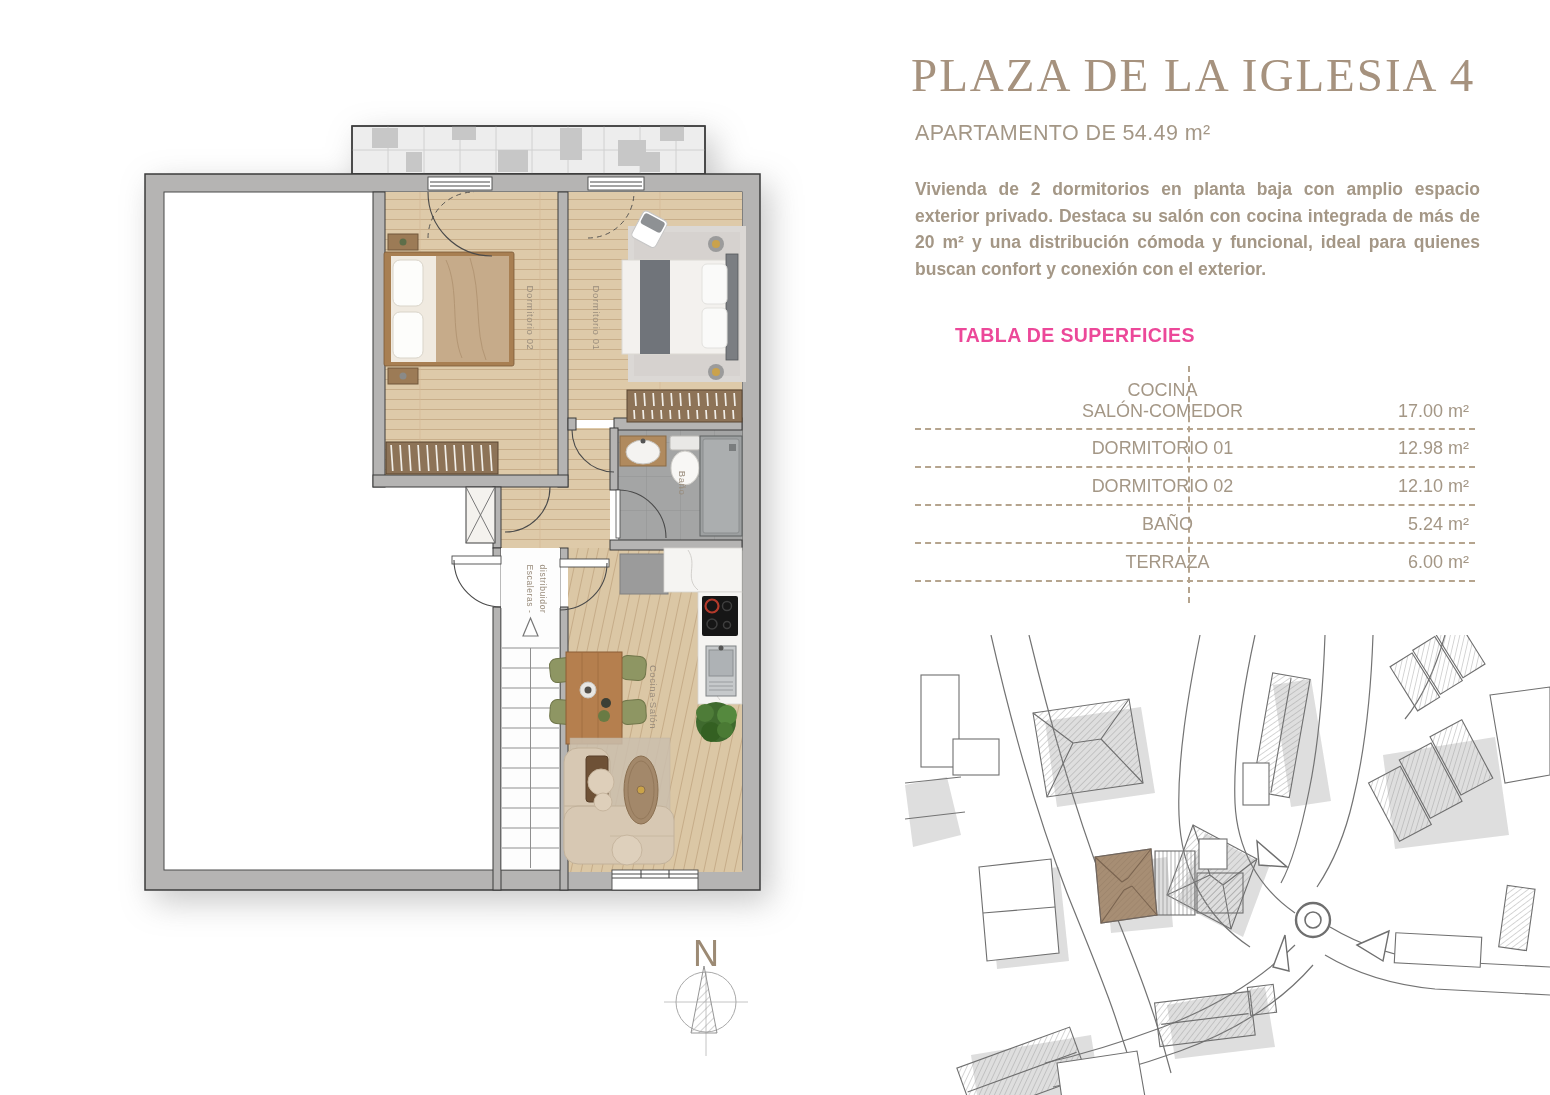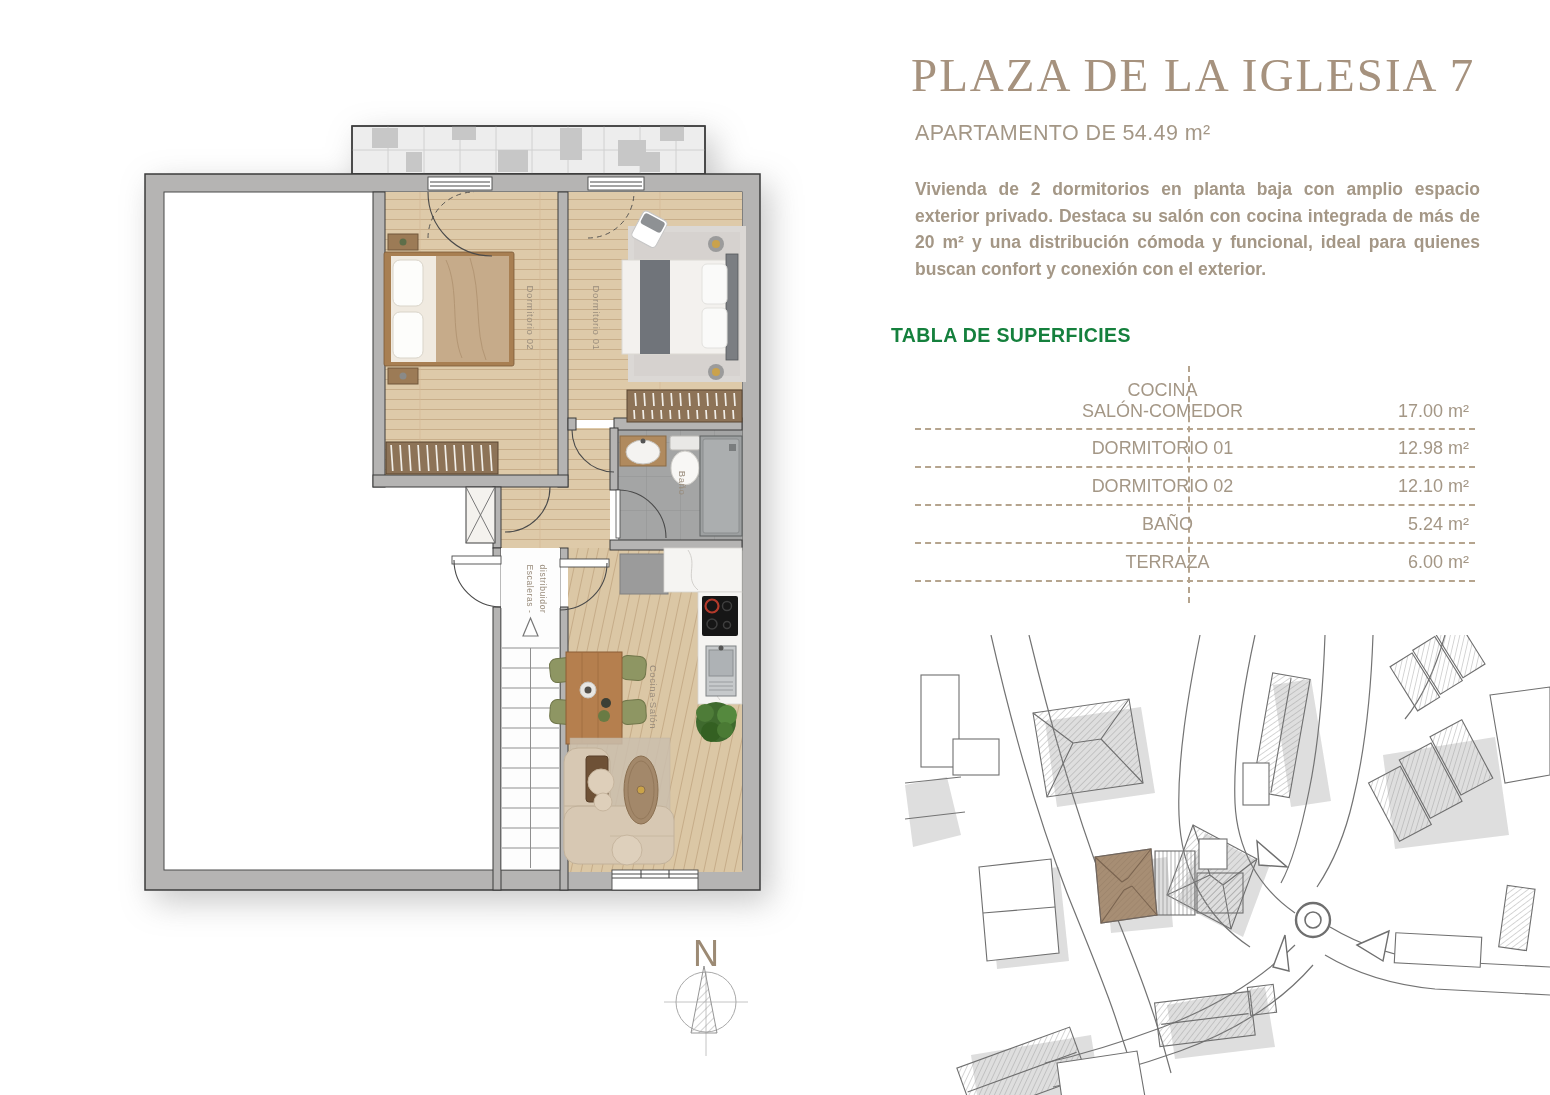--- a/index.html
+++ b/index.html
@@ -5,21 +5,21 @@
   * { margin:0; padding:0; box-sizing:border-box; }
   html,body { background:#fff; }
   #page { position:relative; width:1550px; height:1095px; background:#ffffff; overflow:hidden;
            font-family:"Liberation Sans", sans-serif; }
   .abs { position:absolute; }
   #title { left:911px; top:48px; font-family:"Liberation Serif", serif; font-size:47px;
            color:#a6927e; letter-spacing:2px; font-weight:400; white-space:nowrap; }
   #subtitle { left:915px; top:121px; font-size:21.5px; color:#a49786; letter-spacing:0.4px; }
   #descr { left:915px; top:176px; width:565px; font-size:17.5px; line-height:1.52;
            color:#a49786; text-align:justify;font-weight:bold; }
-  #tbl-head { left:891px; top:324px; font-size:19.5px; font-weight:bold; color:#15803d; letter-spacing:0.4px; }
+  #tbl-head { left:955px; top:324px; font-size:19.5px; font-weight:bold; color:#ec4899; letter-spacing:0.4px; }
   #surface-table { left:915px; top:364px; width:560px; color:#a49786; font-size:18px; }
   .t-sep { position:absolute; left:273px; top:2px; height:237px; width:0;
            border-left:2px dashed #b5a48e; }
   .t-row { position:relative; display:flex; align-items:center; height:38px;
            border-bottom:2px dashed #b5a48e; padding:0 6px 0 12px; }
   .t-row.first { height:66px; align-items:flex-end; padding-bottom:6px; }
   .t-label { flex:1;text-align:center; }
   .t-value { text-align:right; }
   svg text { font-family:"Liberation Sans", sans-serif; }
 </style>
@@ -279,21 +279,21 @@
 
     <g>
       <text x="706" y="966" text-anchor="middle" font-family="Liberation Serif, serif" font-size="36" fill="#9c8a74">N</text>
       <line x1="664" y1="1002" x2="748" y2="1002" stroke="#b5b5b5" stroke-width="0.8"></line>
       <line x1="706" y1="972" x2="706" y2="1056" stroke="#b5b5b5" stroke-width="0.8"></line>
       <circle cx="706" cy="1002" r="30" fill="none" stroke="#a9a9a9" stroke-width="1"></circle>
       <polygon points="704,966 691,1033 717,1033" fill="url(#hatchN)" stroke="#8a8a8a" stroke-width="0.9"></polygon>
     </g>
   </svg>
 
-  <div class="abs" id="title">PLAZA DE LA IGLESIA 7</div>
+  <div class="abs" id="title">PLAZA DE LA IGLESIA 4</div>
   <div class="abs" id="subtitle">APARTAMENTO DE 54.49 m²</div>
   <div class="abs" id="descr">Vivienda de 2 dormitorios en planta baja con amplio espacio exterior privado. Destaca su salón con cocina integrada de más de 20 m² y una distribución cómoda y funcional, ideal para quienes buscan confort y conexión con el exterior.</div>
   <div class="abs" id="tbl-head">TABLA DE SUPERFICIES</div>
 
   <div class="abs" id="surface-table">
     <div class="t-sep"></div>
     <div class="t-row first">
       <div class="t-label two-line">
         <div>COCINA</div>
         <div>SALÓN-COMEDOR</div>

